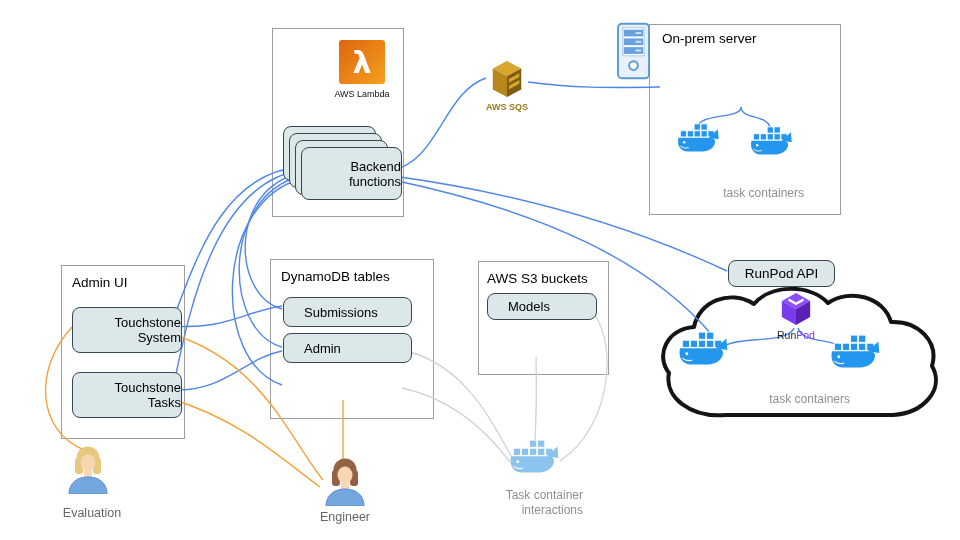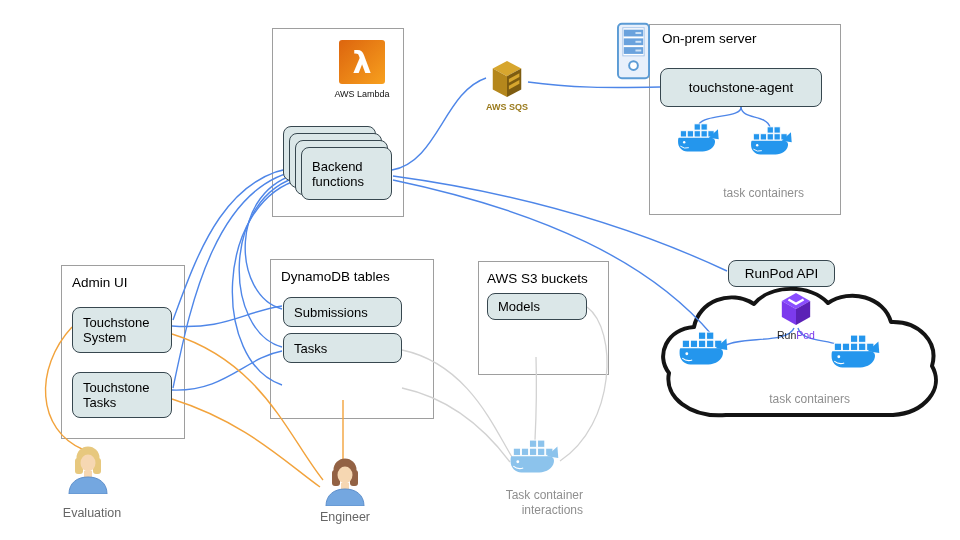--- a/index.html
+++ b/index.html
@@ -5,21 +5,21 @@
   html,body{margin:0;padding:0;background:#fff;}
   .canvas{position:relative;width:960px;height:540px;background:#fff;overflow:hidden;
           font-family:"Liberation Sans",sans-serif;color:#000;}
   .abs{position:absolute;}
   
   .group-box{position:absolute;background:#fff;border:1px solid #9e9e9e;}
   .group-title{position:absolute;font-size:13.5px;color:#000;white-space:nowrap;}
   
   .node{position:absolute;background:var(--node_fill);border:1px solid var(--node_border);
         border-radius:8px;font-size:13px;line-height:15px;display:flex;align-items:center;}
-  .node.pad{padding-left:10px;}
+  .node.pad{padding-left:20px;text-align:right;}
   .node.center{justify-content:center;}
   .card{position:absolute;background:var(--node_fill);border:1px solid var(--node_border);
         border-radius:8px;width:91px;height:53px;}
   
   svg.edges{position:absolute;left:0;top:0;pointer-events:none;}
   .edge-blue{stroke:var(--edge_blue);stroke-width:1.4;fill:none;}
   .edge-orange{stroke:var(--edge_orange);stroke-width:1.4;fill:none;}
   .edge-gray{stroke:var(--edge_gray);stroke-width:1.3;fill:none;}
   
   .caption{position:absolute;font-size:12px;color:#8f8f8f;text-align:right;line-height:15px;}
@@ -137,36 +137,35 @@
 
   <svg class="abs" style="left:487px;top:60px;color:#b5871c" width="40" height="38">
       <use href="#sqs-cube"></use>
     </svg>
   <div class="sqs-label" style="left:467px;top:102px;width:80px">AWS SQS</div>
 
   <div class="group-title" style="left:662px;top:31px">On-prem server</div>
   <svg class="abs" style="left:617px;top:22px" width="33" height="58">
       <use href="#server"></use>
     </svg>
-  <div class="node center" style="left:660px;top:68px;width:160px;height:37px;font-size:13.5px">touchstone-agent</div>
   <svg class="abs" style="left:675px;top:122px;color:var(--docker_blue)" width="46" height="36">
       <use href="#docker-whale"></use>
     </svg>
   <svg class="abs" style="left:748px;top:125px;color:var(--docker_blue)" width="46" height="36">
       <use href="#docker-whale"></use>
     </svg>
   <div class="caption" style="left:684px;top:186px;width:120px">task containers</div>
 
   <div class="group-title" style="left:72px;top:275px">Admin UI</div>
   <div class="node pad" style="left:72px;top:307px;width:88px;height:44px">Touchstone System</div>
   <div class="node pad" style="left:72px;top:372px;width:88px;height:44px">Touchstone Tasks</div>
 
   <div class="group-title" style="left:281px;top:269px">DynamoDB tables</div>
   <div class="node pad" style="left:283px;top:297px;width:107px;height:28px">Submissions</div>
-  <div class="node pad" style="left:283px;top:333px;width:107px;height:28px">Tasks</div>
+  <div class="node pad" style="left:283px;top:333px;width:107px;height:28px">Admin</div>
 
   <div class="group-title" style="left:487px;top:271px">AWS S3 buckets</div>
   <div class="node pad" style="left:487px;top:293px;width:88px;height:25px">Models</div>
 
   <div class="node center" style="left:728px;top:260px;width:105px;height:25px;font-size:13.5px">RunPod API</div>
   <svg class="abs" style="left:779px;top:292px" width="34" height="34">
       <use href="#runpod-cube"></use>
     </svg>
   <div class="brand" style="left:766px;top:329px;width:60px"><span class="run">Run</span><span class="pod">Pod</span></div>
   <svg class="abs" style="left:676px;top:330px;color:var(--docker_blue)" width="54" height="42">

